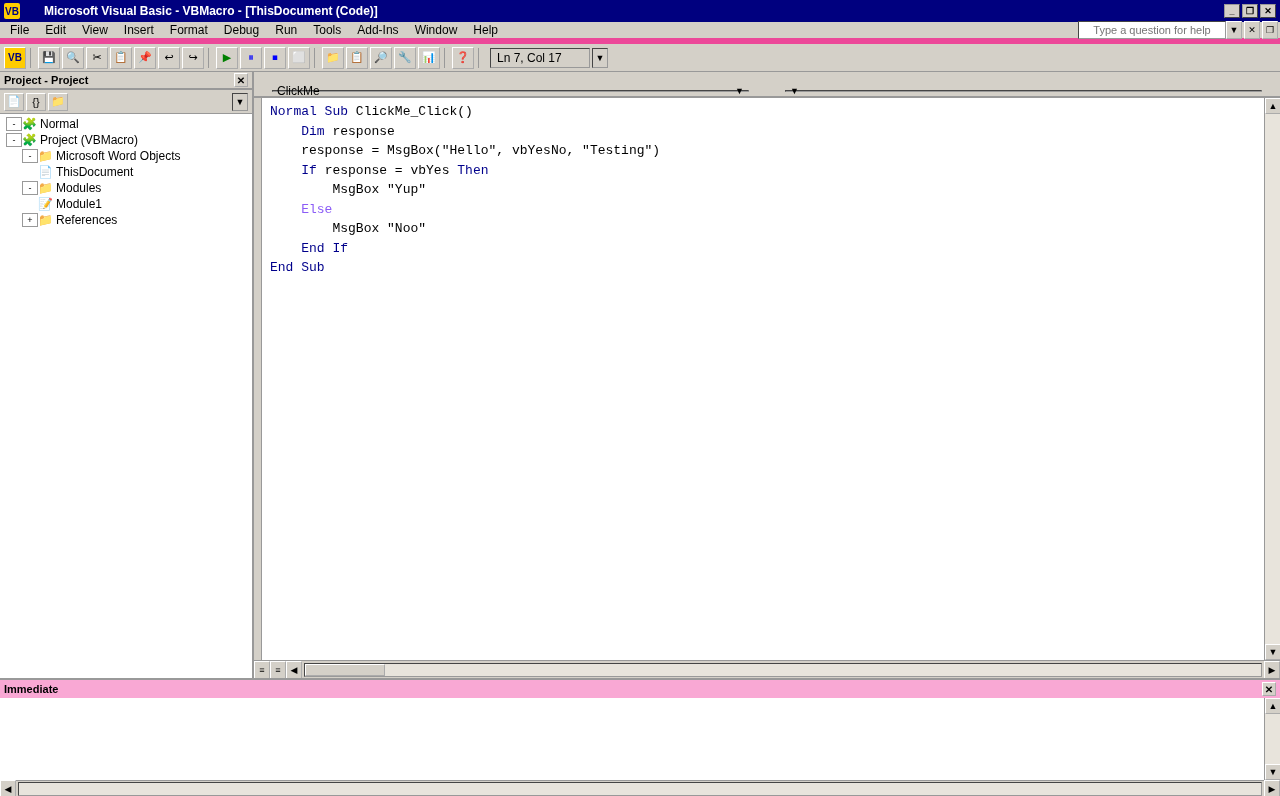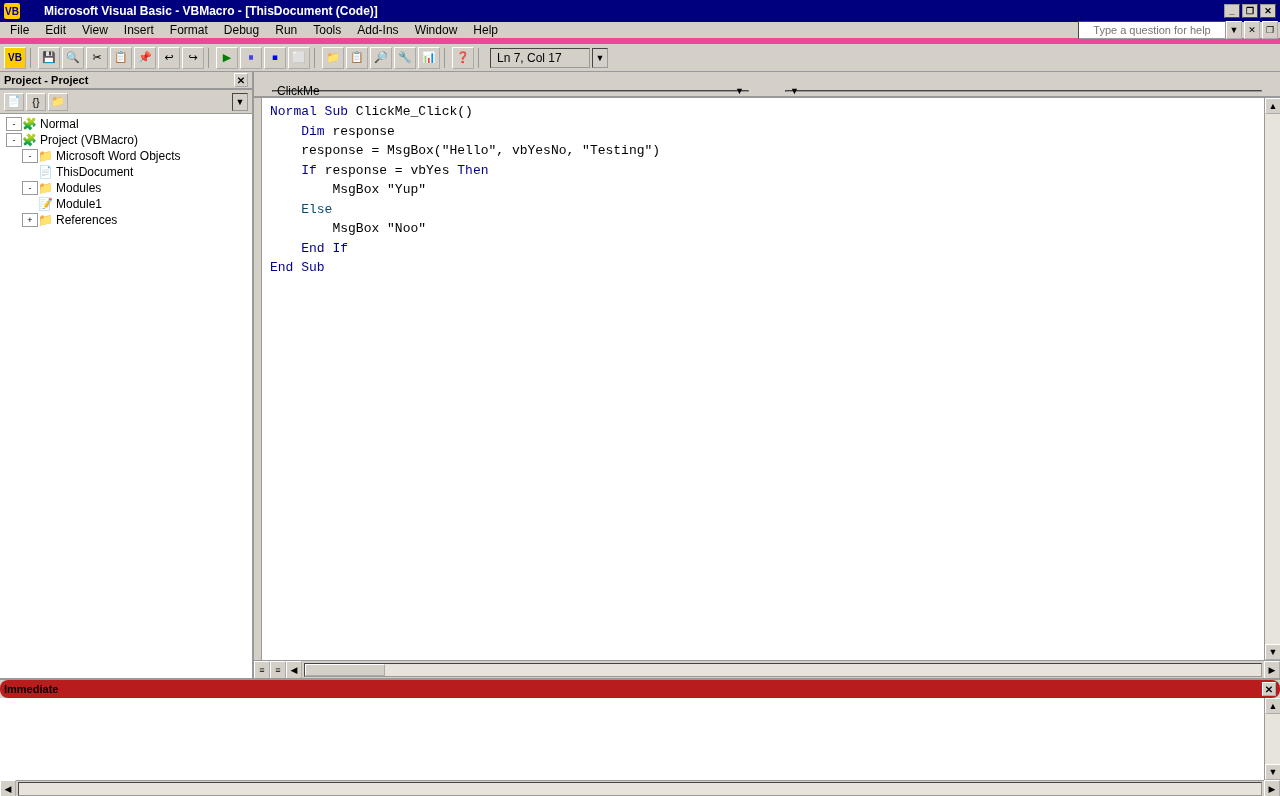--- a/index.html
+++ b/index.html
@@ -290,28 +290,27 @@
 
     
     #immediate-panel {
       height: 118px;
       background: #d4d0c8;
       border-top: 2px solid #999;
       display: flex;
       flex-direction: column;
     }
     #immediate-title {
-      background: #b91c1c;
+      background: #f9a8d4;
       height: 18px;
       display: flex;
       align-items: center;
       padding: 0 4px;
       font-size: 11px;
       font-weight: bold;
-      border-radius: 8px;
     }
     #immediate-title .close-btn {
       margin-left: auto;
       width: 14px; height: 14px;
       background: #d4d0c8;
       border: 1px outset #fff;
       cursor: pointer;
       display: flex; align-items: center; justify-content: center;
       font-size: 10px;
     }
@@ -474,21 +473,21 @@
       </div>
 
       <div id="code-editor-wrapper">
         <div id="line-gutter"></div>
 
         <div id="code-content"><span class="kw" style="color: rgb(0, 0, 139);">Normal Sub</span> <span class="fn">ClickMe_Click</span><span class="id">()</span>
     <span class="kw" style="color: rgb(0, 0, 139);">Dim</span> <span class="id">response</span>
     <span class="id">response</span> = <span class="fn">MsgBox</span>(<span class="str">"Hello"</span>, <span class="id">vbYesNo</span>, <span class="str">"Testing"</span>)
     <span class="kw" style="color: rgb(0, 0, 139);">If</span> <span class="id">response</span> = <span class="id">vbYes</span> <span class="kw" style="color: rgb(0, 0, 139);">Then</span>
         <span class="fn">MsgBox</span> <span class="str">"Yup"</span>
-    <span class="kw" style="color: #0c4a6e;">Else</span>
+    <span class="kw" style="color: #8b5cf6;">Else</span>
         <span class="fn">MsgBox</span> <span class="str">"Noo"</span>
     <span class="kw" style="color: rgb(0, 0, 139);">End If</span>
 <span class="kw" style="color: rgb(0, 0, 139);">End Sub</span>
 </div>
 
         <div id="editor-scrollbar-right">
           <div class="scroll-arrow">▲</div>
           <div class="scroll-track"></div>
           <div class="scroll-arrow">▼</div>
         </div>

